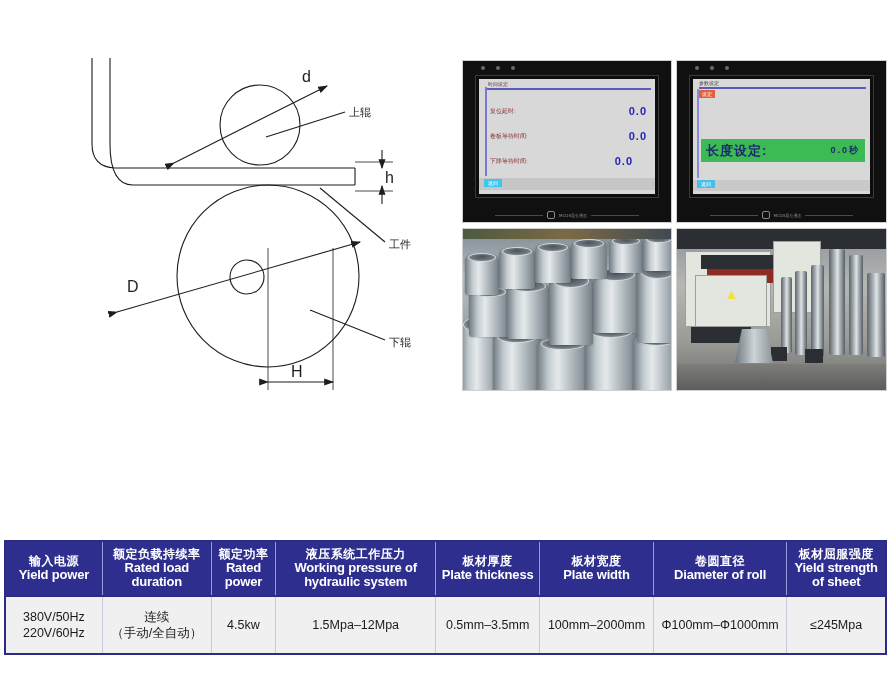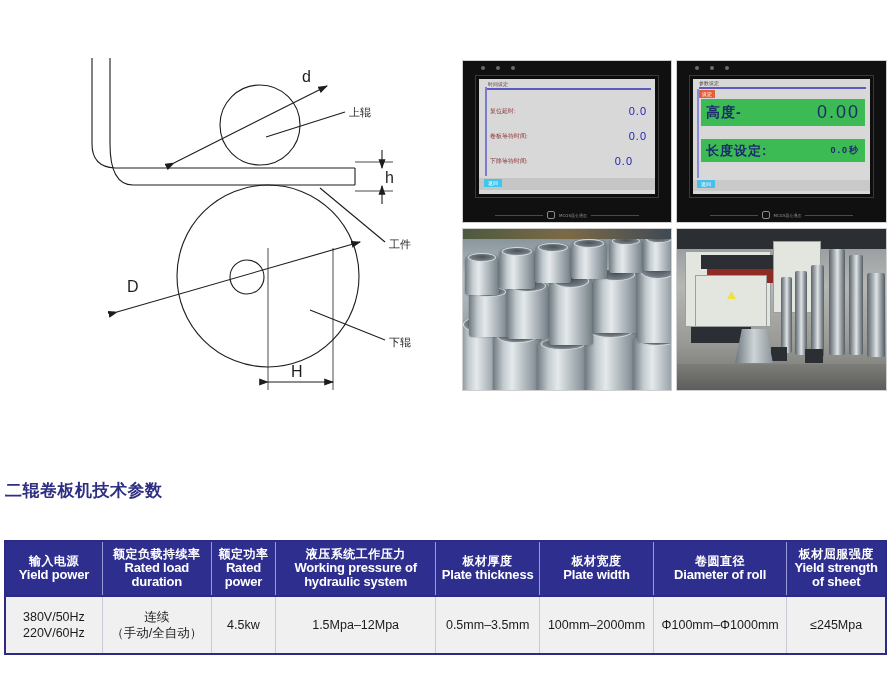--- a/index.html
+++ b/index.html
@@ -116,21 +116,21 @@
     width: 2px; background: #7a7ad0;
   }
   .hmi1-row {
     position: absolute; left: 11px; right: 8px;
     display: flex; align-items: center;
   }
   .hmi1-row .lbl {
     font-size: 6px; color: #8a2f2f; white-space: nowrap; flex: 0 0 auto;
   }
   .hmi1-row .val {
-    font-size: 11px; color: #2222bb; font-weight: normal;
+    font-size: 11px; color: #2222bb; font-weight: bold;
     margin-left: auto; letter-spacing: 1px;
   }
   .hmi1-btn {
     position: absolute; left: 5px; bottom: 7px;
     background: #3fc6ef; color: #ffffff;
     font-size: 5px; padding: 1px 4px; white-space: nowrap;
   }
   .hmi1-footer {
     position: absolute; left: 0; right: 0; bottom: 4px; height: 12px;
     background: #c6c6c6;
@@ -350,24 +350,20 @@
         <i></i>
         <i></i>
       </div>
       <div class="hmi-screen-frame">
         <div class="hmi-screen">
           <div class="hmi2-title">参数设定</div>
           <div class="hmi2-topbar"></div>
           <div class="hmi2-tag">设定</div>
           <div class="hmi2-leftbar"></div>
 
-          <div class="hmi2-green" style="top:20px; height:27px;">
-            <span class="lbl">高度-</span>
-            <span class="val">0.00</span>
-          </div>
 
           <div class="hmi2-green small" style="top:60px; height:23px;">
             <span class="lbl">长度设定:</span>
             <span class="val">0.0秒</span>
           </div>
 
           <div class="hmi2-footer"></div>
           <div class="hmi2-btn">返回</div>
         </div>
       </div>
@@ -419,21 +415,20 @@
       <div class="mach-roll" style="left:172px;top:26px;width:14px;height:100px;"></div>
       <div class="mach-roll" style="left:190px;top:44px;width:18px;height:84px;"></div>
       <div class="mach-dark" style="left:94px;top:118px;width:16px;height:14px;"></div>
       <div class="mach-dark" style="left:128px;top:120px;width:18px;height:14px;"></div>
       <div style="position:absolute;left:58px;top:100px;width:38px;height:34px;background:linear-gradient(90deg,#6e787e,#cdd4d7,#8b949a);clip-path:polygon(18% 0,82% 0,100% 100%,0 100%);"></div>
       <div style="position:absolute;left:0;right:0;bottom:0;height:26px;background:linear-gradient(180deg,#7d7e7a,#5d5e5b);"></div>
     </div>
   </div>
 
   <div class="title-block" id="title-bottom">
-    <div class="title-cn">二辊卷板机技术参数</div>
   </div>
 
   <table id="param-table">
     <thead>
       <tr>
         <th style="width:98px;">
           <span class="cn">输入电源</span>
           <span class="en">Yield power</span>
         </th>
         <th style="width:110px;">

